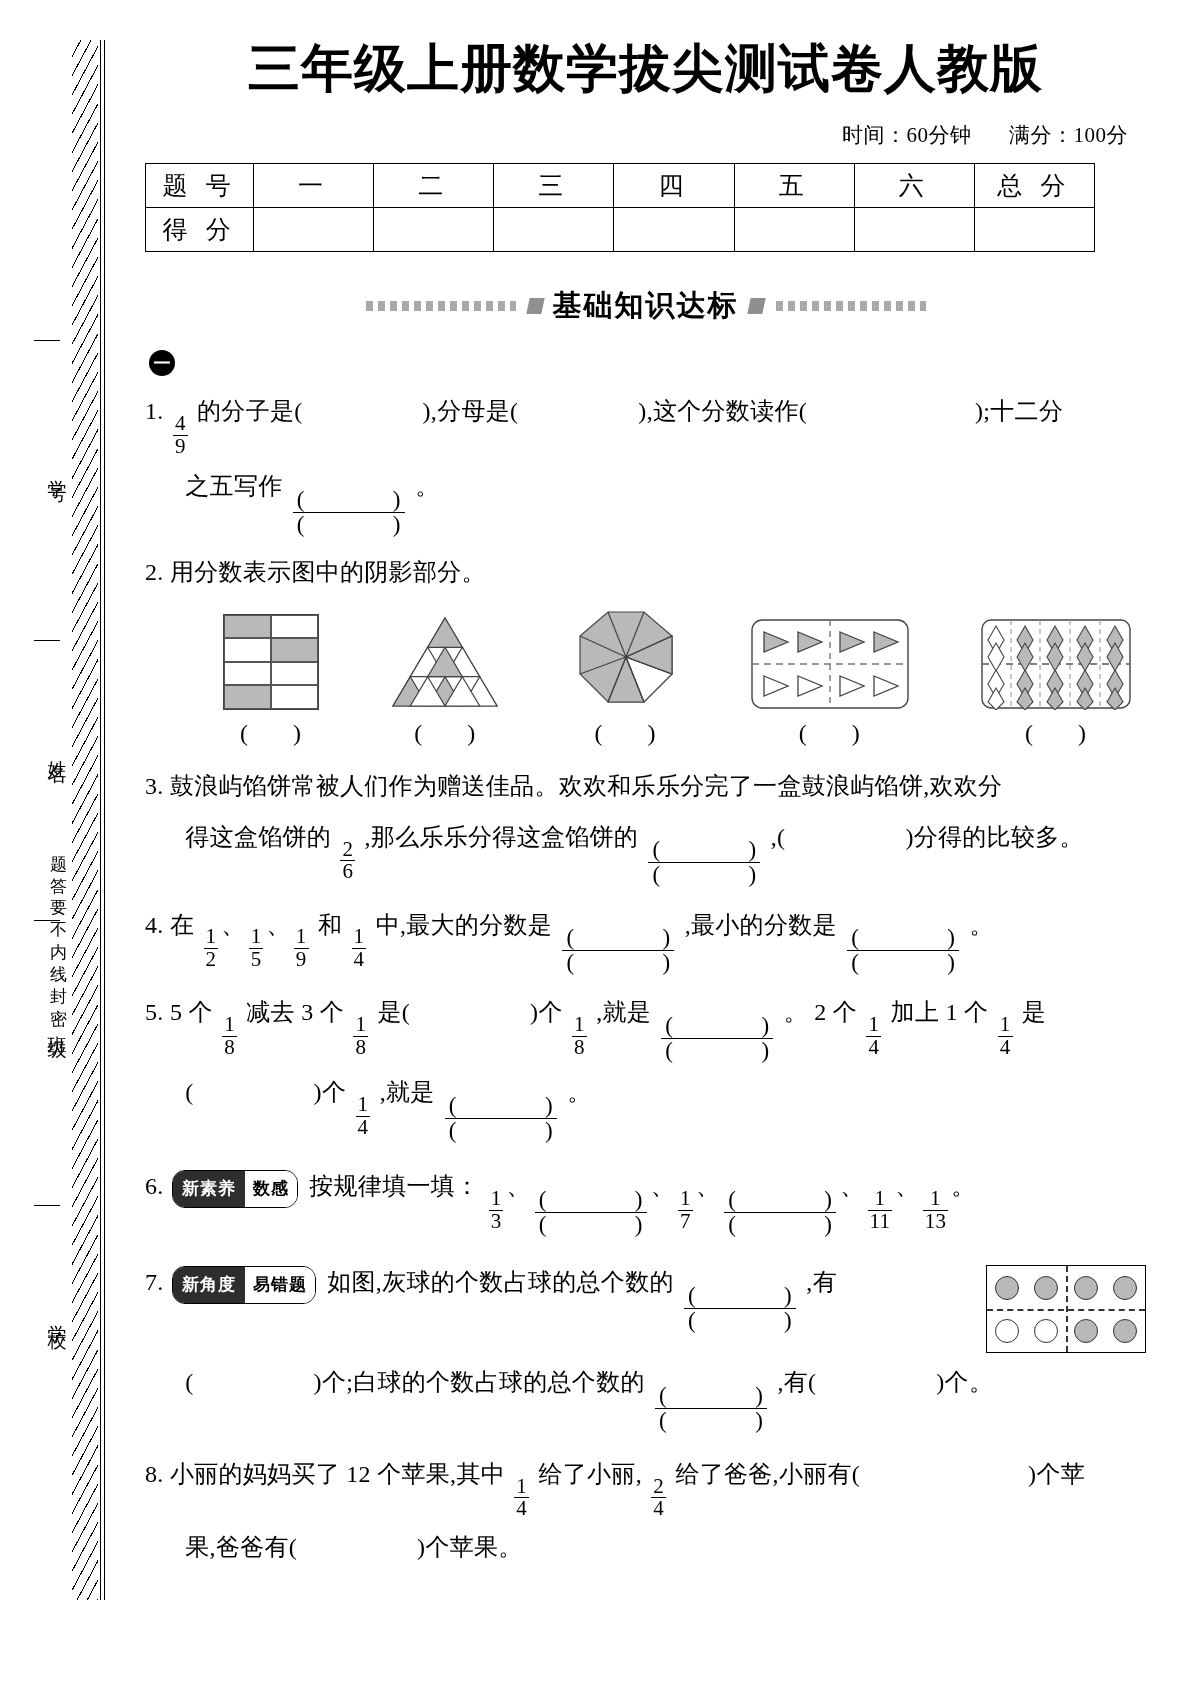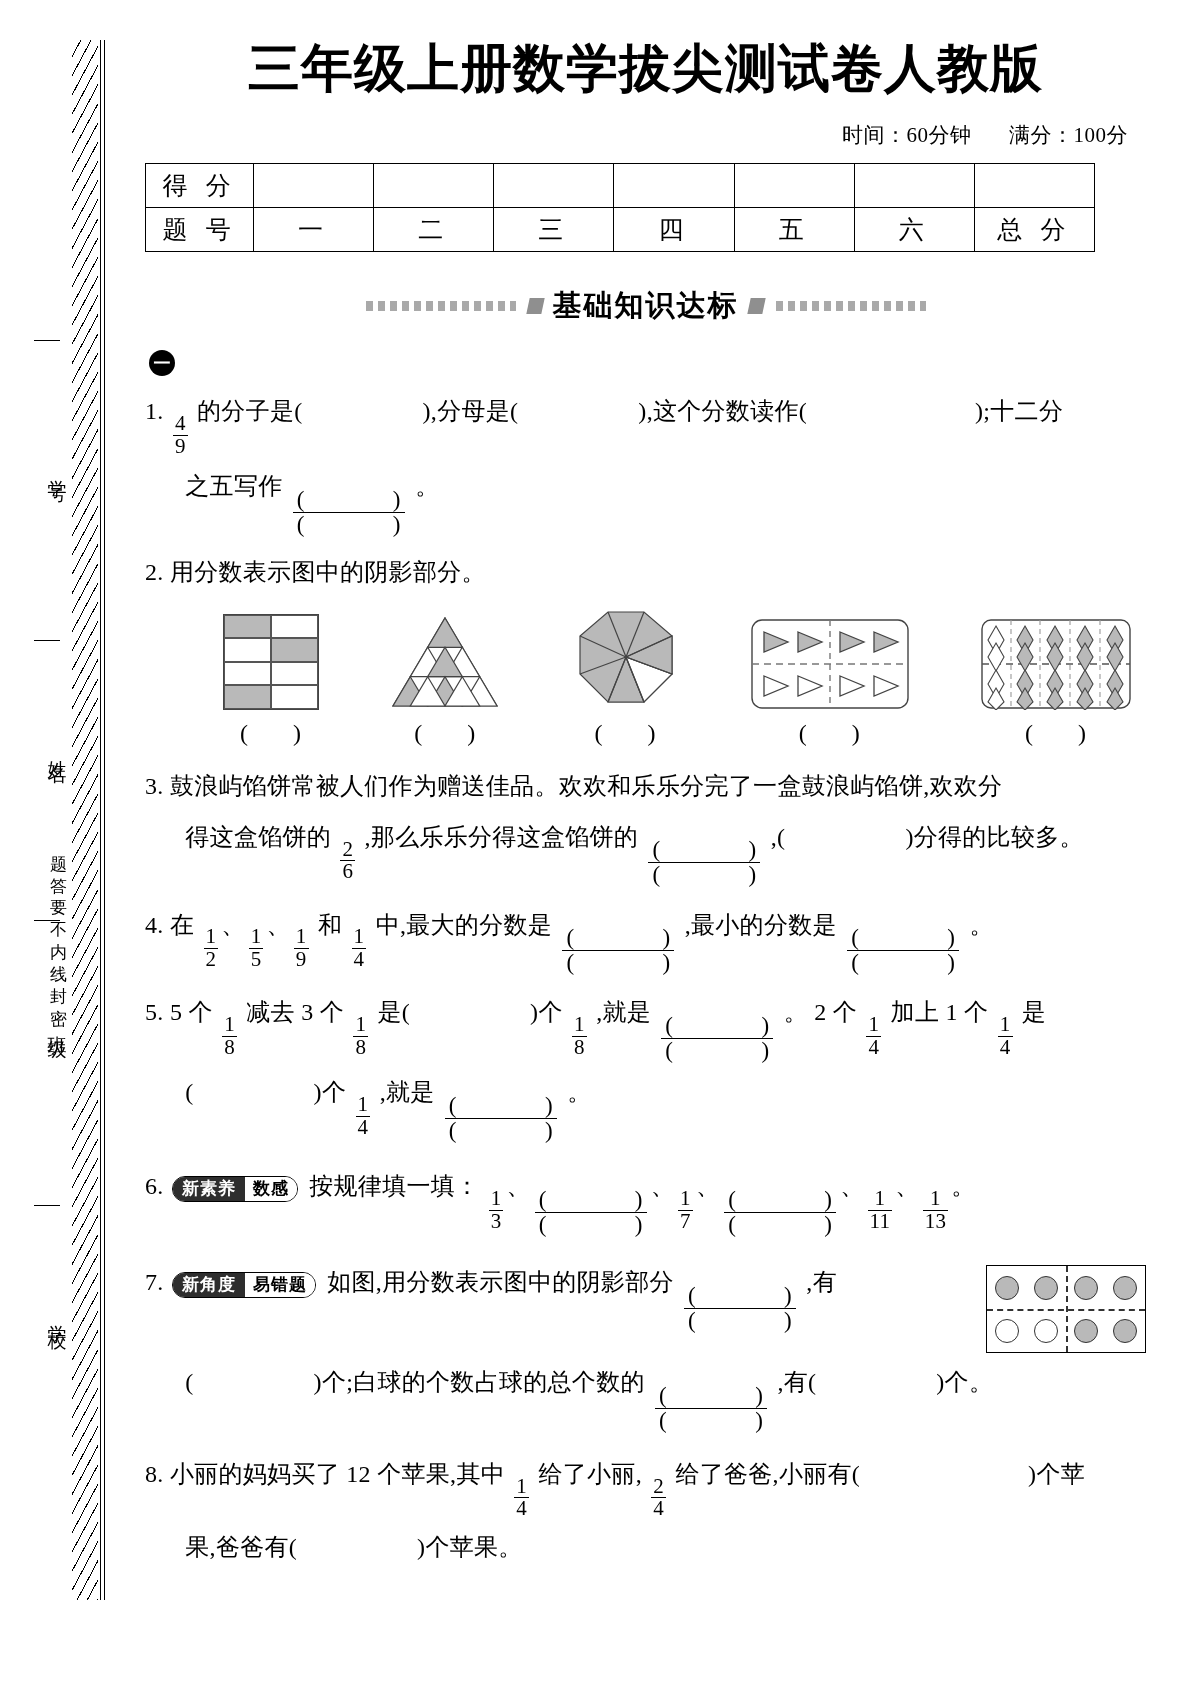--- a/index.html
+++ b/index.html
@@ -207,21 +207,21 @@
   .blank.w2 { width:120px; }
   .blank.w3 { width:168px; }
 
   
   .tag-wrap {
     display:inline-flex;
     align-items:center;
     border:1.6px solid #000;
     border-radius:13px;
     overflow:hidden;
-    height:26px;
+    height:38px;
     vertical-align:middle;
     margin:0 5px 0 2px;
     font-family:"DejaVu Sans","Liberation Sans",sans-serif;
     font-weight:bold;
   }
   .tag-a {
     background:#2e2e2e; color:#fff;
     font-size:17px; padding:0 9px;
     height:100%; display:flex; align-items:center;
     letter-spacing:1px;
@@ -310,38 +310,38 @@
 
   <div class="meta">
     <span>时间：60分钟</span>
     <span class="gap"></span>
     <span>满分：100分</span>
   </div>
 
   <table class="score">
     <tbody>
         <tr>
+      <td class="lab">题 号</td>
+      <td>一</td>
+      <td>二</td>
+      <td>三</td>
+      <td>四</td>
+      <td>五</td>
+      <td>六</td>
+      <td>总 分</td>
+    </tr>
+    <tr>
       <td class="lab">得 分</td>
       <td></td>
       <td></td>
       <td></td>
       <td></td>
       <td></td>
       <td></td>
       <td></td>
-    </tr>
-    <tr>
-      <td class="lab">题 号</td>
-      <td>一</td>
-      <td>二</td>
-      <td>三</td>
-      <td>四</td>
-      <td>五</td>
-      <td>六</td>
-      <td>总 分</td>
     </tr>
   </tbody>
     </table>
 
   <div class="section-head">
     <div class="sh-dash l"></div>
     <div class="sh-flag"></div>
     <div class="sh-text">基础知识达标</div>
     <div class="sh-flag"></div>
     <div class="sh-dash r"></div>
@@ -665,21 +665,21 @@
   </div>
 
   <div class="q" style="margin-top:22px; position:relative;">
     <div style="display:flex; align-items:flex-start;">
       <div style="flex:1;">
         <span class="qn">7.</span>
         <span class="tag-wrap">
           <span class="tag-a">新角度</span>
           <span class="tag-b">易错题</span>
         </span>
-        <span>如图,用分数表示图中的阴影部分</span>
+        <span>如图,灰球的个数占球的总个数的</span>
         <span class="bfrac">
           <span class="num pr">
               <span>(</span>
               <span>)</span>
             </span>
           <span class="den pr">
               <span>(</span>
               <span>)</span>
             </span>
         </span>

